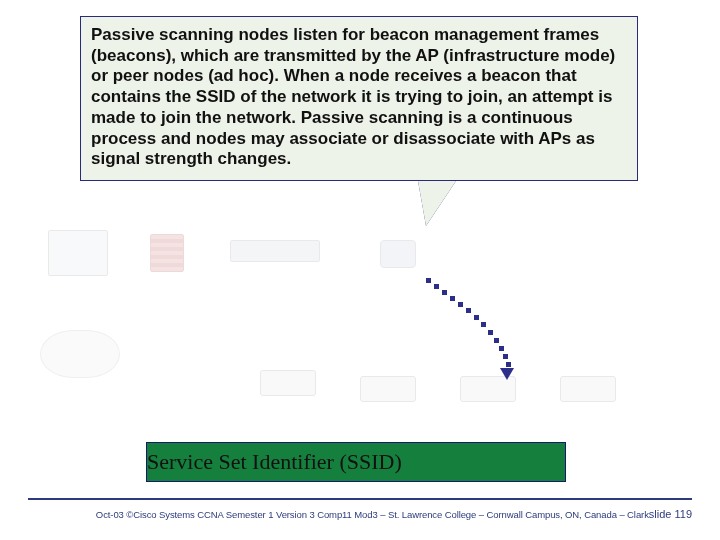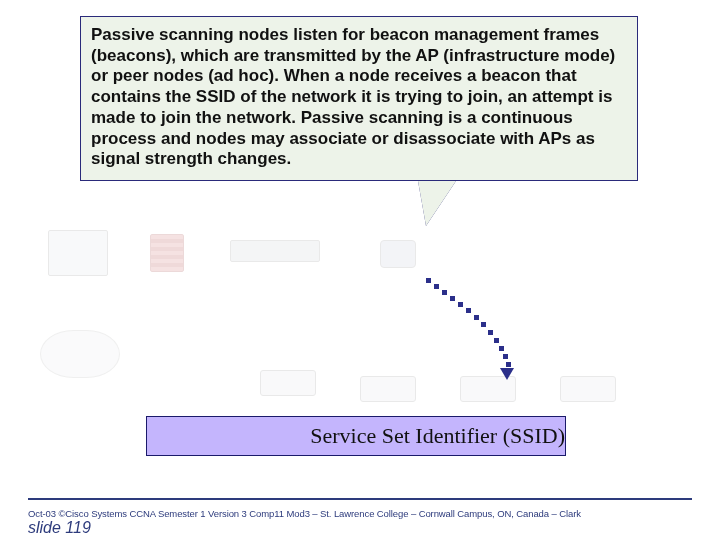--- a/index.html
+++ b/index.html
@@ -26,28 +26,28 @@
 
   
   .callout { position: absolute; left: 80px; top: 16px; width: 558px; background: #edf3e9; border: 1px solid #2a2a7a; padding: 8px 10px 10px 10px; }
   .callout p { font-size: 17px; font-weight: bold; color: #111; line-height: 1.22; }
   .callout-tail { position: absolute; left: 410px; top: 136px; width: 0; height: 0;
     border-left: 16px solid transparent; border-right: 60px solid transparent; border-top: 90px solid #edf3e9; filter: drop-shadow(0 0 0 #2a2a7a); }
   .callout-tail-border { position: absolute; left: 408px; top: 136px; width: 0; height: 0;
     border-left: 18px solid transparent; border-right: 64px solid transparent; border-top: 94px solid #2a2a7a; z-index: -1; }
 
   
-  .title-box { position: absolute; left: 146px; top: 416px; width: 420px; height: 40px; border: 1.5px solid #1a1a6a; background: #c4b5fd; display: flex; align-items: center; justify-content: flex-end; }
+  .title-box { position: absolute; left: 146px; top: 442px; width: 420px; height: 40px; border: 1.5px solid #1a1a6a; background: #15803d; display: flex; align-items: center; justify-content: flex-start; }
   .title-box span { font-family: Georgia, 'Times New Roman', serif; font-size: 22px; color: #111; }
 
   
   .hr { position: absolute; left: 28px; right: 28px; top: 498px; height: 2px; background: #2d3b7c; }
-  .footer { position: absolute; left: 28px; right: 28px; top: 508px; display: flex; justify-content: flex-end; align-items: baseline; flex-direction: column; }
+  .footer { position: absolute; left: 28px; right: 28px; top: 508px; display: flex; justify-content: flex-end; align-items: baseline; }
   .footer .left { font-size: 9.5px; color: #2d3b7c; letter-spacing: -0.1px; }
-  .footer .right { font-size: 16px; color: #2d3b7c; font-style: italic; }
+  .footer .right { font-size: 11px; color: #2d3b7c; }
 </style>
 </head>
 <body>
 
 <div class="slide">
 
   <div class="diagram">
     <div class="hbar" style="left:260px; top:44px; width:330px;"></div>
     <div class="box pc" style="left:246px; top:6px;"></div>
     <div class="box pc" style="left:320px; top:6px;"></div>

